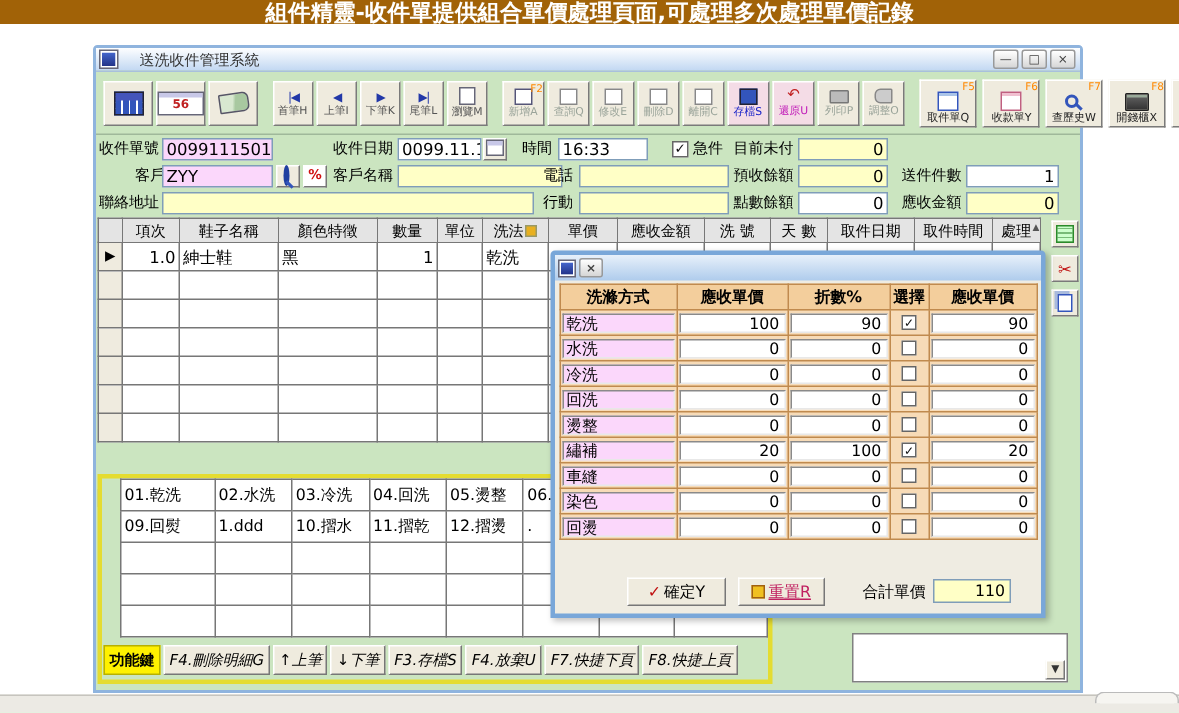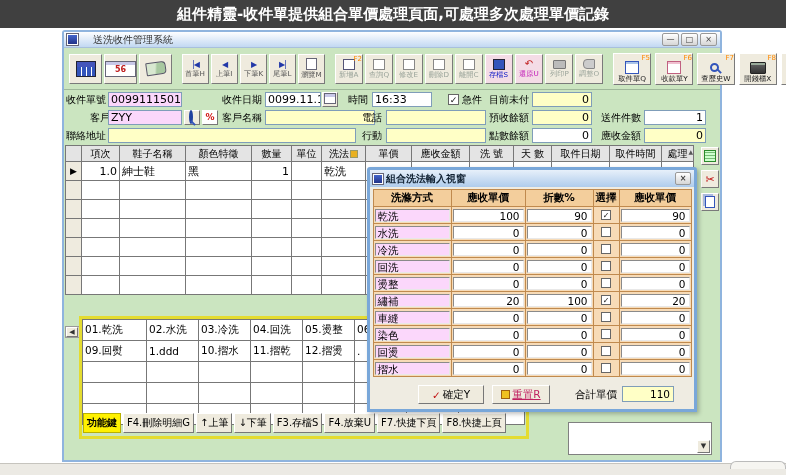--- a/index.html
+++ b/index.html
@@ -1,18 +1,18 @@
 <!DOCTYPE html>
 <html><head>
 <meta charset="utf-8">
 <style>
   * { box-sizing: border-box; margin:0; padding:0; }
   body { width:786px; height:475px; position:relative; overflow:hidden;
          font-family:"DejaVu Sans", sans-serif; background:#fff; }
-  .banner { position:absolute; left:0; top:0; width:786px; height:28px; background:#404040;
+  .banner { position:absolute; left:0; top:0; width:786px; height:16px; background:#a16207;
             color:#fff; font-weight:bold; font-size:15px; display:flex; align-items:center; justify-content:center; }
   
   .window { position:absolute; left:62px; top:30px; width:660px; height:432px;
             background:#CBE5C0; border:2px solid #8FB4DE; border-radius:3px 3px 0 0; }
   .titlebar { position:absolute; left:0; top:0; right:0; height:16px;
               background:linear-gradient(#FDFEFF,#C2D8F2); display:flex; align-items:center;
               padding:0 3px; gap:15px; font-size:10px; color:#333; border-bottom:1px solid #A8C0DC; }
   .app-icon { width:11px; height:11px; background:linear-gradient(#4466CC,#223388);
               border:1px solid #fff; outline:1px solid #667; }
   .wtitle { flex:1; white-space:nowrap; overflow:hidden; }
@@ -78,27 +78,27 @@
   .hscroll { position:absolute; left:1px; top:294px; width:360px; height:12px; background:#D4D0C8; border:1px solid #999; display:flex; }
   .hs-btn { width:12px; height:10px; background:#EFEBDE; border:1px solid; border-color:#fff #777 #777 #fff; font-size:7px; line-height:9px; text-align:center; color:#333; }
   .hs-thumb { width:48px; height:10px; background:#EFEBDE; border:1px solid; border-color:#fff #777 #777 #fff; margin-left:2px; }
   
   .side-btn { position:absolute; left:637px; width:18px; height:18px; display:flex; align-items:center; justify-content:center; }
   .ic-grid { width:12px; height:12px; border:1px solid #2A8A2A;
      background: repeating-linear-gradient(0deg,#CFC 0 2px,#7B7 2px 3px), #CFC; }
   .ic-cut { color:#C01010; font-size:11px; line-height:11px; }
   .ic-paste { width:10px; height:12px; background:#fff; border:1px solid #3355BB; box-shadow:-2px -2px 0 #AABBDD; }
   
-  .bpanel { position:absolute; left:15px; top:284px; width:450px; height:123px; border:3px solid #E4DC30; background:#CBE5C0; }
+  .bpanel { position:absolute; left:1px; top:284px; width:450px; height:140px; border:3px solid #E4DC30; background:#CBE5C0;padding-left:12px; }
   table.qgrid { border-collapse:collapse; table-layout:fixed; background:#fff; }
   table.qgrid td { border:1px solid #777; width:52px; height:21px; font-size:10.5px; padding:0 2px; white-space:nowrap; overflow:hidden; }
   table.qgrid td.c0 { width:64px; }
   .fnbar { position:absolute; left:1px; bottom:2px; height:22px; display:flex; gap:2px; align-items:center; font-size:10px; white-space:nowrap; }
   .fnlabel { background:#FFF100; font-weight:bold; padding:2px 3px; border:1px solid #B8B000; }
-  .fn-btn { background:#EFEBDE; border:1px solid; border-color:#fff #777 #777 #fff; padding:2px 3px; color:#000; }
+  .fn-btn { background:#EFEBDE; border:1px solid; border-color:#fff #777 #777 #fff; padding:2px 3px; color:#000;font-style:italic; }
   
   .memo { position:absolute; left:504px; top:390px; width:144px; height:33px; background:#fff; border:1px solid #808080; }
   .memo-drop { position:absolute; right:1px; bottom:1px; width:13px; height:13px; background:#EFEBDE; border:1px solid; border-color:#fff #777 #777 #fff; font-size:7px; text-align:center; line-height:11px; color:#333; }
   
   .dialog { position:absolute; left:367px; top:167px; width:330px; height:245px; background:#EFECE2;
             border:3px solid #79A7D9; border-radius:3px 3px 0 0; z-index:50; box-shadow:2px 2px 4px rgba(0,0,0,.25); }
   .dtitle { height:17px; background:linear-gradient(#E7F0FA,#AFCCEC); display:flex; align-items:center; gap:3px; padding:0 3px; font-size:10px; font-weight:bold; color:#123; }
   .dtitle .app-icon { width:10px; height:10px; }
   .dtitle .wtitle { flex:1; }
   .dclose { width:16px; height:13px; background:linear-gradient(#fff,#D6D6D6); border:1px solid #999; border-radius:2px; font-size:8px; line-height:11px; text-align:center; color:#444; }
@@ -512,21 +512,20 @@
   </div>
 
   <div class="memo">
     <span class="memo-drop">▼</span>
   </div>
 </div>
 
 <div class="dialog">
   <div class="dtitle">
     <span class="app-icon"></span>
-    <span class="wtitle">組合洗法輸入視窗</span>
     <span class="dclose">×</span>
   </div>
   <table class="dtab">
     <colgroup>
         <col style="width:78px">
         <col style="width:74px">
         <col style="width:68px">
         <col style="width:26px">
         <col style="width:72px">
       </colgroup>
@@ -684,37 +683,20 @@
       <td>
             <span class="dval">0</span>
           </td>
       <td>
             <span class="dchk"></span>
           </td>
       <td>
             <span class="dval">0</span>
           </td>
     </tr>
-    <tr>
-      <td>
-            <span class="dlabel">摺水</span>
-          </td>
-      <td>
-            <span class="dval">0</span>
-          </td>
-      <td>
-            <span class="dval">0</span>
-          </td>
-      <td>
-            <span class="dchk"></span>
-          </td>
-      <td>
-            <span class="dval">0</span>
-          </td>
-    </tr>
   </tbody>
     </table>
   <div class="dfooter">
     <div class="dbtn" style="left:48px;width:66px;">
       <span class="okmark">✓</span>
       <span>確定Y</span>
     </div>
     <div class="dbtn" style="left:122px;width:58px;">
       <span class="reset-ic"></span>
       <span class="reset-txt">重置R</span>

